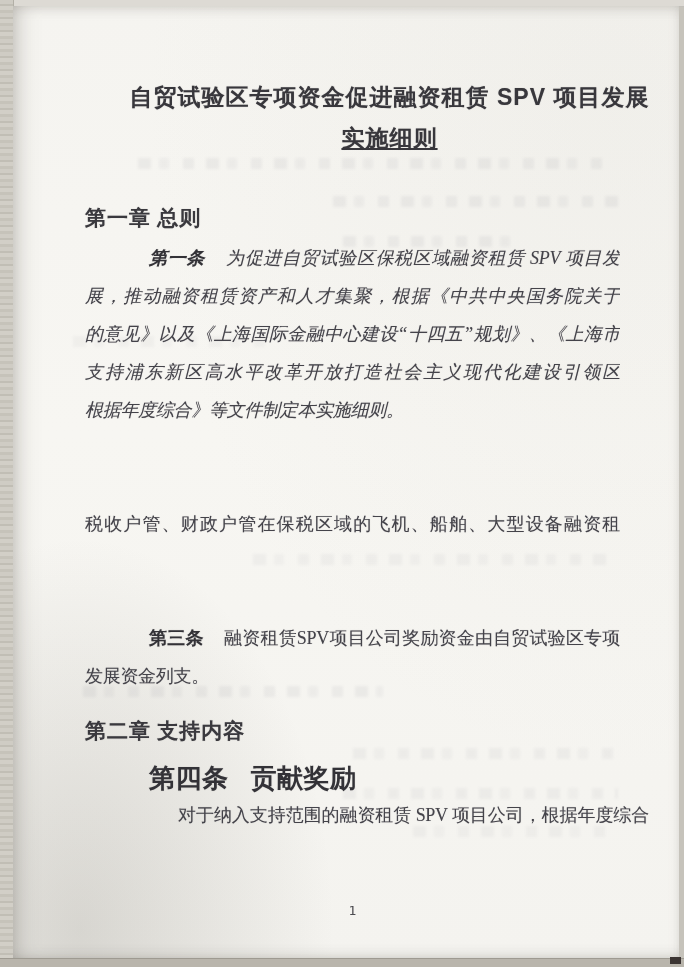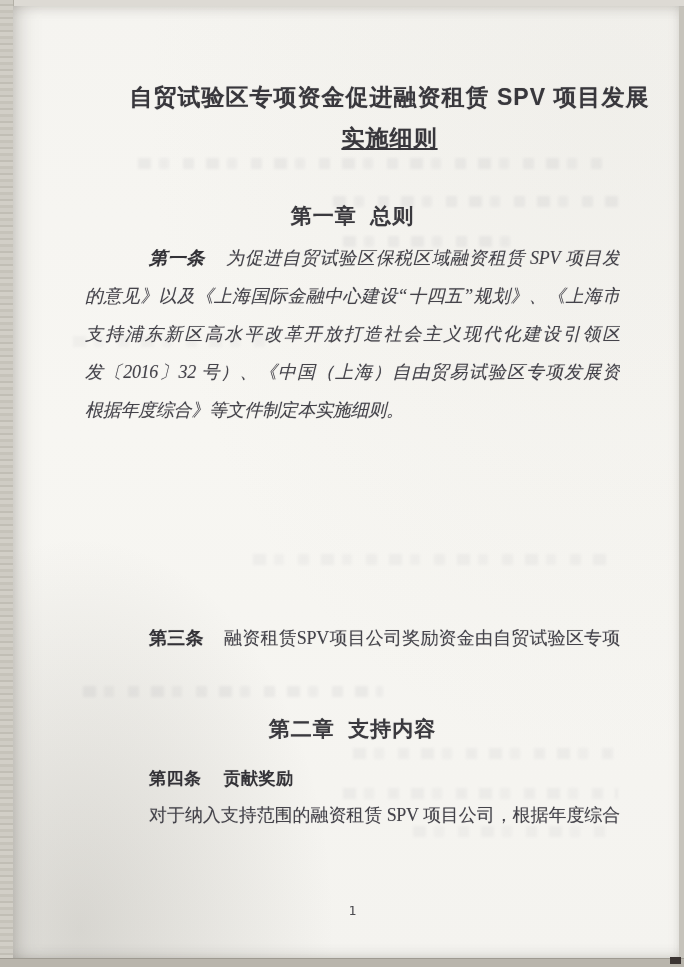--- a/index.html
+++ b/index.html
@@ -47,37 +47,37 @@
     opacity:0.15;
   }
   .content{position:absolute;left:72px;width:535px;top:0;color:#413f45;}
   .doc-title{
     position:absolute;left:0;width:535px;text-align:center;
     font-family:"Liberation Sans","DejaVu Sans",sans-serif;
     font-weight:700;font-size:23px;line-height:30px;letter-spacing:1px;
     color:#38373c;text-shadow:0 0 1px rgba(60,58,64,0.35);margin-left:37px;
   }
   .chapter{
-    position:absolute;left:0;width:535px;text-align:center;
-    font-family:Liberation Mono, monospace;
+    position:absolute;left:0;width:535px;text-align:left;
+    font-family:Liberation Serif, serif;
     font-weight:700;font-size:21px;line-height:30px;letter-spacing:1px;
     color:#3a393e;text-shadow:0 0 1px rgba(60,58,64,0.3);
   }
   .block{position:absolute;left:0;width:535px;}
   .line{
     font-size:18px;line-height:38px;height:38px;overflow:hidden;
     letter-spacing:-0.3px;color:#44434a;
     text-shadow:0 0 1px rgba(68,66,74,0.3);
   }
   .just{text-align:justify;text-align-last:justify;}
   .first-line{padding-left:64px;}
   .art-label{font-weight:700;color:#333237;}
   .label-gap{display:inline-block;width:20px;}
   .art-heading{
-    font-size:17px;line-height:38px;height:38px;padding-left:64px;
+    font-size:26px;line-height:38px;height:38px;padding-left:64px;
     font-weight:700;color:#333237;letter-spacing:0.5px;
     text-shadow:0 0 1px rgba(60,58,64,0.3);
   }
   .sub-gap{display:inline-block;width:22px;}
   .page-num{
     position:absolute;left:0;width:535px;text-align:center;
     font-size:13px;line-height:20px;color:#4c4b50;
     font-family:"DejaVu Sans Mono","Liberation Mono",monospace;
   }
 </style>
@@ -102,40 +102,42 @@
 
     <div class="content">
 
       <div class="doc-title" style="top:76px;">自贸试验区专项资金促进融资租赁 SPV 项目发展</div>
       <div class="doc-title" style="top:117px;text-decoration:underline;">实施细则</div>
 
       <div class="chapter" style="top:197px;">第一章 总则</div>
 
       <div class="block" style="top:233px;font-style:italic;">
         <div class="line just first-line"><span class="art-label">第一条</span><span class="label-gap"></span><span>为促进自贸试验区保税区域融资租赁 SPV 项目发</span></div>
+        <div class="line just">展，推动融资租赁资产和人才集聚，根据《中共中央国务院关于</div>
         <div class="line just">的意见》以及《上海国际金融中心建设“十四五”规划》、《上海市</div>
         <div class="line just">支持浦东新区高水平改革开放打造社会主义现代化建设引领区</div>
-        <div class="line just">发〔2016〕32 号）、《中国（上海）自由贸易试验区专项发展资</div>
         <div class="line">根据年度综合》等文件制定本实施细则。</div>
       </div>
 
       <div class="block" style="top:499px;">
+        <div class="line just">税收户管、财政户管在保税区域的飞机、船舶、大型设备融资租</div>
       </div>
 
       <div class="block" style="top:613px;">
         <div class="line just first-line"><span class="art-label">第三条</span><span class="label-gap"></span><span>融资租赁SPV项目公司奖励资金由自贸试验区专项</span></div>
+        <div class="line">发展资金列支。</div>
       </div>
 
       <div class="chapter" style="top:710px;">第二章 支持内容</div>
 
       <div class="block" style="top:754px;">
         <div class="art-heading"><span>第四条</span><span class="sub-gap"></span><span>贡献奖励</span></div>
       </div>
 
-      <div class="block" style="top:790px;">
+      <div class="block" style="top:790px;margin-left:29px;">
         <div class="line just first-line">对于纳入支持范围的融资租赁 SPV 项目公司，根据年度综合</div>
       </div>
 
       <div class="page-num" style="top:895px;">1</div>
 
     </div>
   </div>
 
   <div class="bottom-edge"></div>
   <div class="corner-mark"></div>

